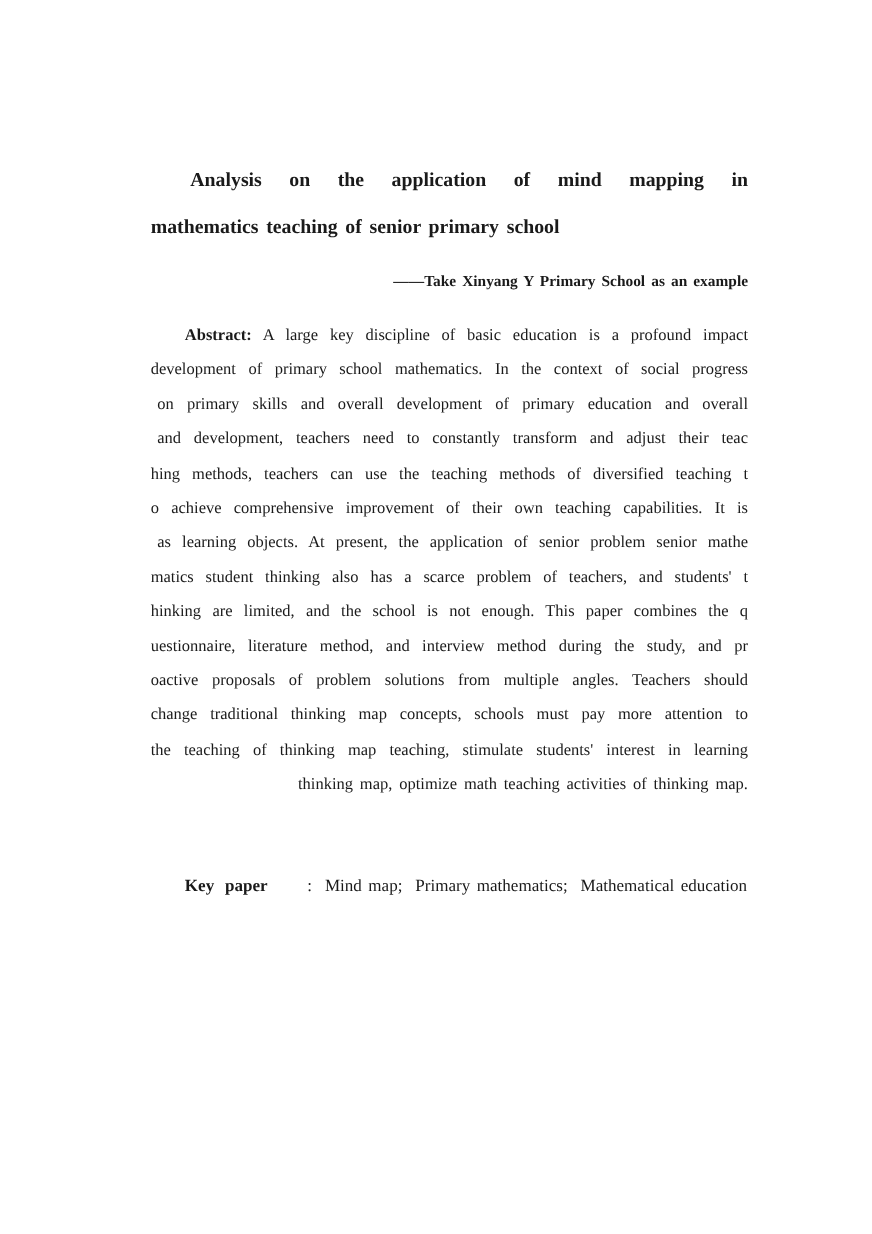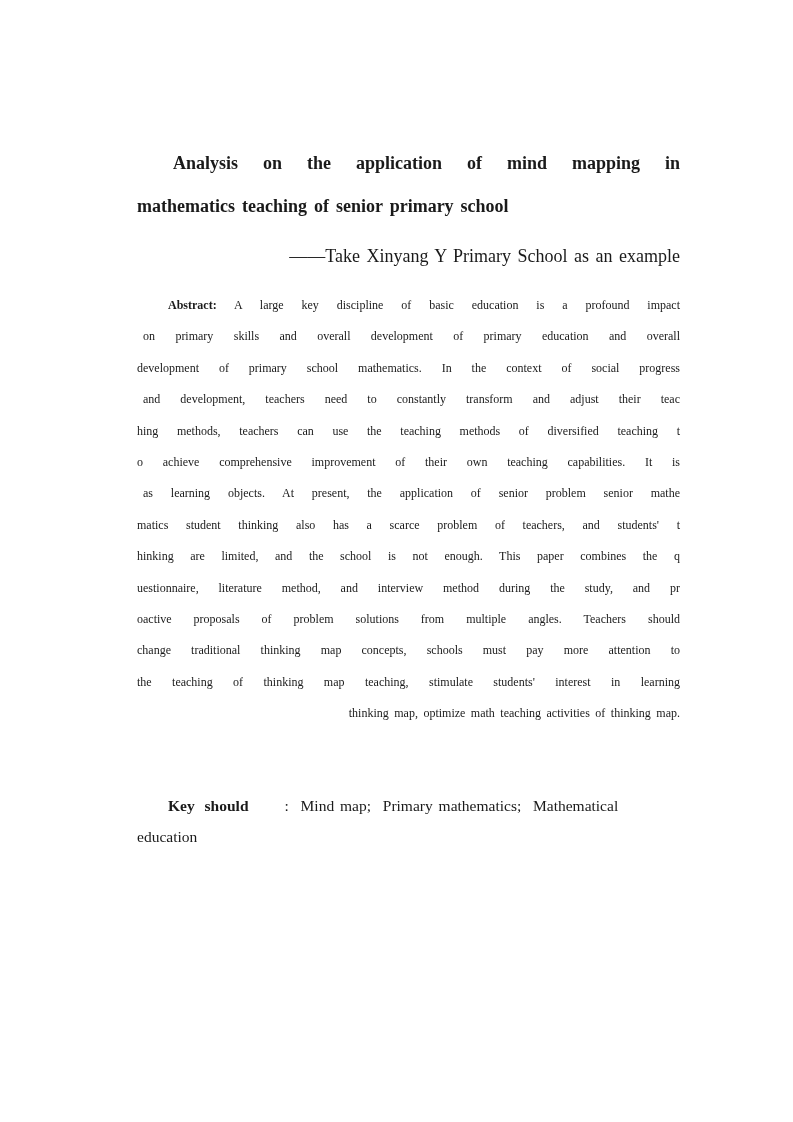--- a/index.html
+++ b/index.html
@@ -34,31 +34,31 @@
     text-align: justify;
     text-align-last: justify;
     text-indent: 36px;
   }
   .t2 {
     text-align: left;
     word-spacing: 2.5px;
   }
   .subtitle {
     top: 235px;
-    font-size: 18px;
-    font-weight: normal;
+    font-size: 14px;
+    font-weight: bold;
     line-height: 43px;
     text-align: right;
     word-spacing: 2px;
   }
   .abstract-block {
     top: 290px;
   }
   .a-line {
-    font-size: 12px;
+    font-size: 15px;
     line-height: 31.4px;
   }
   .j {
     text-align: justify;
     text-align-last: justify;
   }
   .first {
     text-indent: 31px;
   }
   .ind {
@@ -103,32 +103,32 @@
 
   <div class="content-col title-block">
     <div class="t-line t1">Analysis on the application of mind mapping in</div>
     <div class="t-line t2">mathematics teaching of senior primary school</div>
   </div>
 
   <div class="content-col subtitle">——Take Xinyang Y Primary School as an example</div>
 
   <div class="content-col abstract-block">
     <div class="a-line j first"><span class="b">Abstract:</span> <span>A large key discipline of basic education is a profound impact</span></div>
+    <div class="a-line j">development of primary school mathematics. In the context of social progress</div>
     <div class="a-line j ind">on primary skills and overall development of primary education and overall</div>
-    <div class="a-line j">development of primary school mathematics. In the context of social progress</div>
     <div class="a-line j ind">and development, teachers need to constantly transform and adjust their teac</div>
     <div class="a-line j">hing methods, teachers can use the teaching methods of diversified teaching t</div>
     <div class="a-line j">o achieve comprehensive improvement of their own teaching capabilities. It is</div>
     <div class="a-line j ind">as learning objects. At present, the application of senior problem senior mathe</div>
     <div class="a-line j">matics student thinking also has a scarce problem of teachers, and students' t</div>
     <div class="a-line j">hinking are limited, and the school is not enough. This paper combines the q</div>
     <div class="a-line j">uestionnaire, literature method, and interview method during the study, and pr</div>
     <div class="a-line j">oactive proposals of problem solutions from multiple angles. Teachers should</div>
     <div class="a-line j">change traditional thinking map concepts, schools must pay more attention to</div>
     <div class="a-line j">the teaching of thinking map teaching, stimulate students' interest in learning</div>
     <div class="a-line last-line">thinking map, optimize math teaching activities of thinking map.</div>
   </div>
 
-  <div class="content-col keywords-block"><span class="kw-label">Key should</span><span class="kw-rest">:  Mind map;  Primary mathematics;  Mathematical education</span></div>
+  <div class="content-col keywords-block"><span class="kw-label">Key paper</span><span class="kw-rest">:  Mind map;  Primary mathematics;  Mathematical education</span></div>
 
   <div class="page-number">II</div>
 
 </div>
 
 </body></html>

